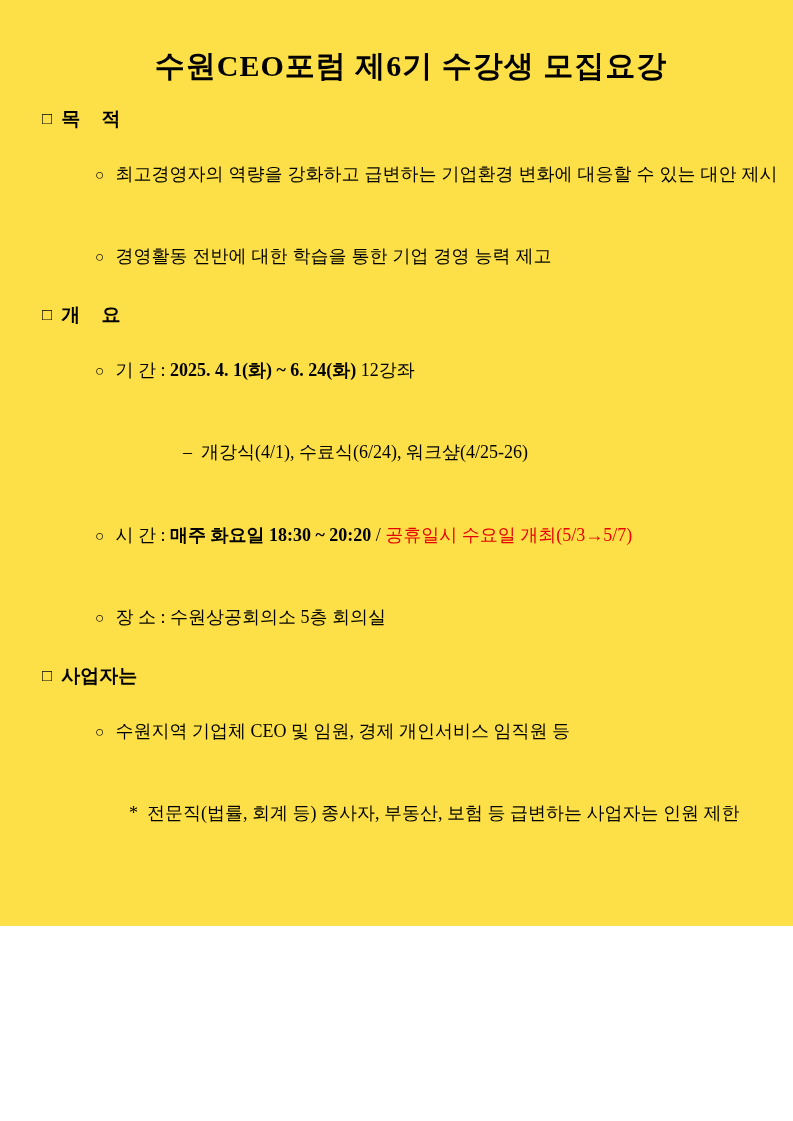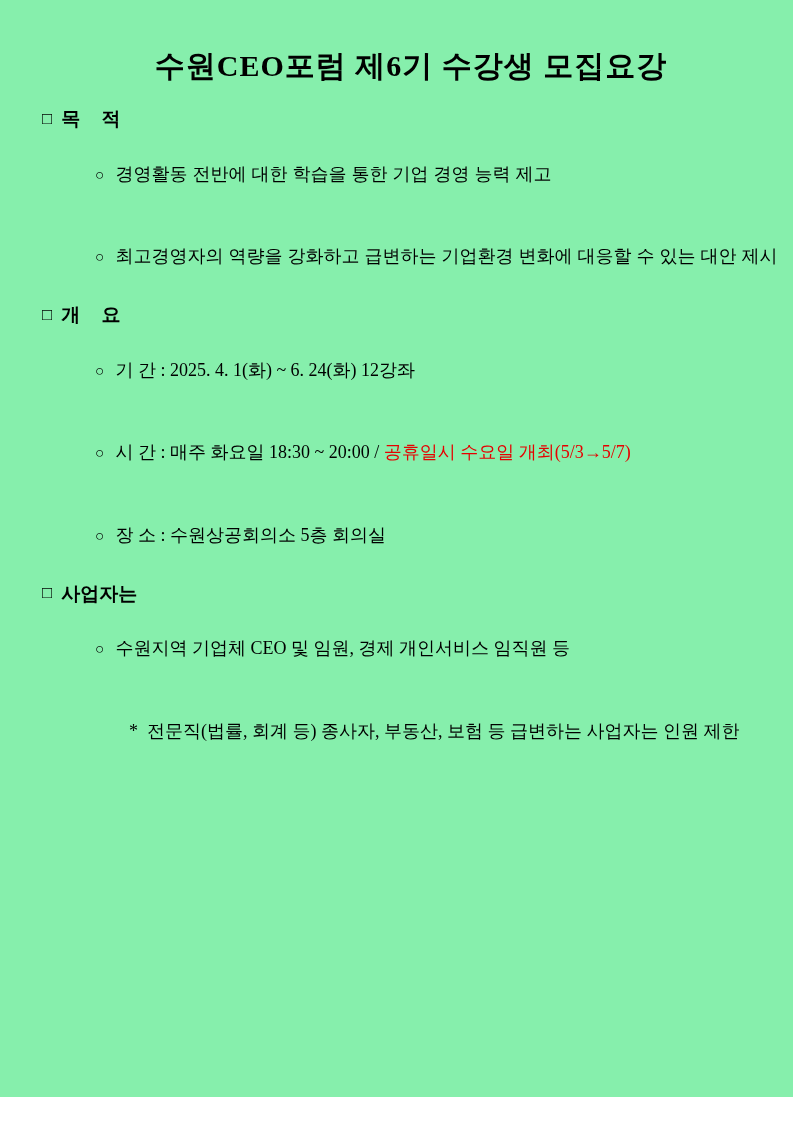--- a/index.html
+++ b/index.html
@@ -3,24 +3,24 @@
 <meta charset="utf-8">
 <style>
   * { box-sizing: border-box; }
   html,body { margin:0; padding:0; background:#ffffff; }
   body {
     width:793px; height:1121px;
     font-family:"Liberation Serif","DejaVu Serif",serif;
     color:#000;
   }
   .page {
-    width:793px; height:1097px;
+    width:793px; height:926px;
     padding:44px 13px 10px 42px;
     overflow:hidden;
-    background:#86efac;
+    background:#fde047;
   }
   .title {
     font-size:30px; font-weight:bold; text-align:center;
     letter-spacing:1px; margin:2px 0 18px 0;
     font-family:"Liberation Serif","DejaVu Serif",serif;
     white-space:pre-wrap;
   }
   .sec { margin-top:2px; }
   .sec-h {
     display:flex; align-items:center; gap:9px;
@@ -33,54 +33,57 @@
     font-size:18px; line-height:27.5px;
     padding-left:26px; white-space:pre-wrap;
   }
   .ind2 { padding-left:60px; }
   .ind3 { padding-left:114px; }
   .mk  { display:inline-block; }
   .cb  { margin-right:11px; font-size:15.5px; }
   .ast { margin-right:9px; }
   .dsh { margin-right:9px; }
   .t   { white-space:pre-wrap; }
-  .b   { font-weight:normal; }
+  .b   { font-weight:bold; }
   .red { color:#e60000; }
   .sans{ font-family:"Liberation Sans","DejaVu Sans",sans-serif; }
 </style>
 </head>
 <body>
 
 <div class="page">
 
   <h1 class="title">수원CEO포럼 제6기 수강생 모집요강</h1>
 
   <div class="sec">
     <div class="sec-h">
       <span class="sq">□</span>
       <span class="t">목    적</span>
     </div>
     <div class="line">
-      <span class="mk cb">○</span><span class="t sans">경영활동 전반에 대한 학습을 통한 기업 경영 능력 제고</span>
+      <span class="mk cb">○</span><span class="t sans">최고경영자의 역량을 강화하고 급변하는 기업환경 변화에 대응할 수 있는 대안 제시</span>
     </div>
     <div class="line">
-      <span class="mk cb">○</span><span class="t sans">최고경영자의 역량을 강화하고 급변하는 기업환경 변화에 대응할 수 있는 대안 제시</span>
+      <span class="mk cb">○</span><span class="t sans">경영활동 전반에 대한 학습을 통한 기업 경영 능력 제고</span>
     </div>
   </div>
 
   <div class="sec">
     <div class="sec-h">
       <span class="sq">□</span>
       <span class="t">개    요</span>
     </div>
     <div class="line">
       <span class="mk cb">○</span><span class="t">기 간 : </span><span class="t b">2025. 4. 1(화) ~ 6. 24(화)</span><span class="t"> 12강좌</span>
     </div>
+    <div class="line ind3">
+      <span class="mk dsh">–</span><span class="t">개강식(4/1), 수료식(6/24), 워크샾(4/25-26)</span>
+    </div>
     <div class="line">
-      <span class="mk cb">○</span><span class="t">시 간 : </span><span class="t b">매주 화요일 18:30 ~ 20:00</span><span class="t"> / </span><span class="t red">공휴일시 수요일 개최(5/3→5/7)</span>
+      <span class="mk cb">○</span><span class="t">시 간 : </span><span class="t b">매주 화요일 18:30 ~ 20:20</span><span class="t"> / </span><span class="t red">공휴일시 수요일 개최(5/3→5/7)</span>
     </div>
     <div class="line">
       <span class="mk cb">○</span><span class="t">장 소 : 수원상공회의소 5층 회의실</span>
     </div>
   </div>
 
   <div class="sec">
     <div class="sec-h">
       <span class="sq">□</span>
       <span class="t">사업자는</span>

